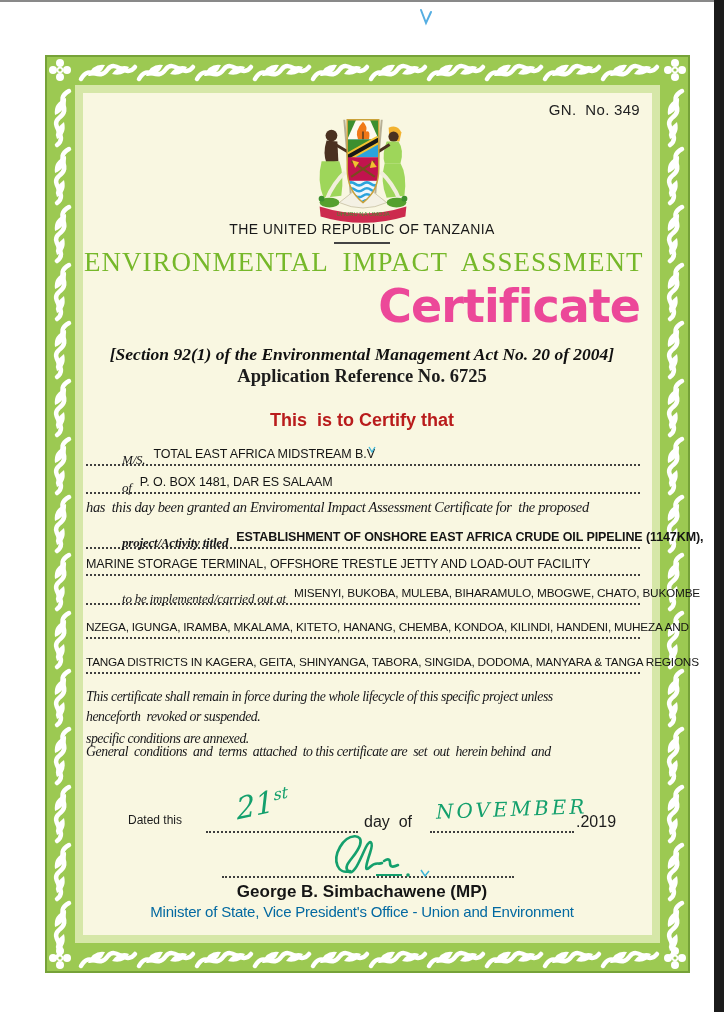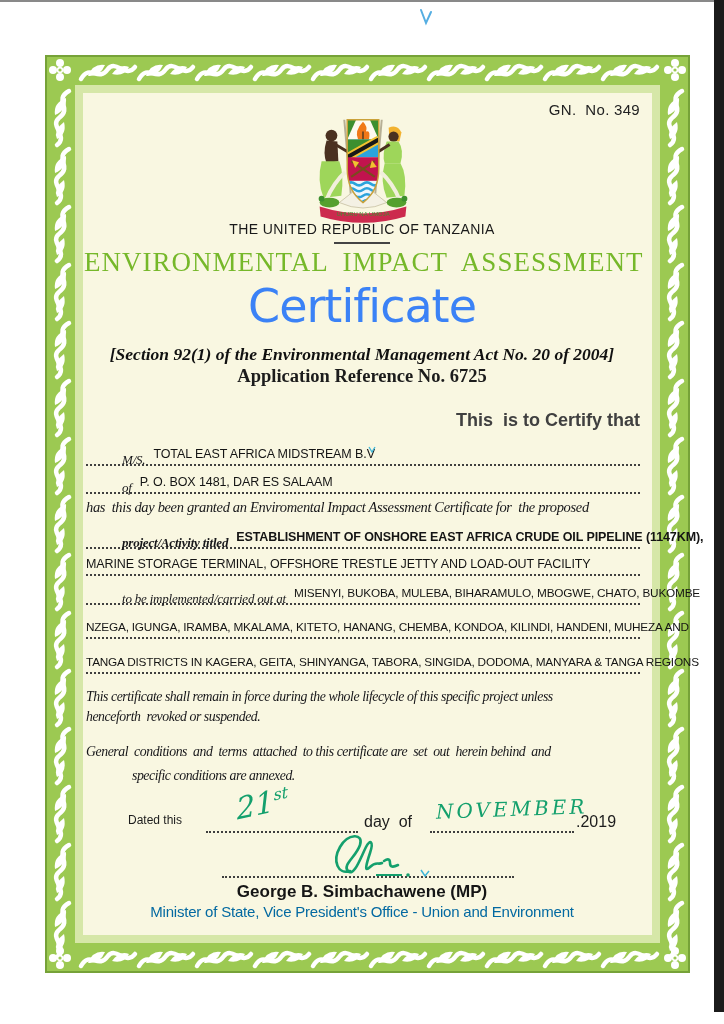--- a/index.html
+++ b/index.html
@@ -12,48 +12,48 @@
   
   #frame{left:45px;top:55px;}
   
   .center-line{position:absolute;left:84px;width:556px;text-align:center;white-space:nowrap;}
   #gn{top:101px;text-align:right;font-size:15px;letter-spacing:.3px;color:#222;}
   #arms{left:294px;top:111px;}
   #republic{top:221px;font-size:14px;letter-spacing:.4px;color:#1a1a1a;}
   #rep-underline{left:334px;top:242px;width:56px;height:2px;background:#444;}
   #eia{top:247px;font-family:"Liberation Serif",serif;font-size:27px;letter-spacing:1px;
        word-spacing:7px;color:#76b82a;}
-  #cert-title{top:281px;font-family:"DejaVu Sans",sans-serif;font-weight:normal;font-size:46px;
-       letter-spacing:-1px;color:#3b82f6;line-height:1.1;}
+  #cert-title{top:281px;font-family:"DejaVu Sans",sans-serif;font-weight:bold;font-size:46px;
+       letter-spacing:-1px;color:#ec4899;line-height:1.1;text-align:right;}
   #legal{top:344px;font-family:"Liberation Serif",serif;font-weight:bold;font-style:italic;
        font-size:17.5px;color:#111;}
   #appref{top:366px;font-family:"Liberation Serif",serif;font-weight:bold;font-size:18.5px;}
   #regno{top:388px;font-family:"Liberation Serif",serif;font-weight:bold;font-size:18.5px;}
-  #certify{top:410px;font-weight:bold;font-size:18px;color:#404040;text-align:right;}
+  #certify{top:410px;font-weight:bold;font-size:18px;color:#b91c1c;}
   
   .frow{position:absolute;left:86px;width:554px;border-bottom:2px dotted #3f3f3f;
         display:flex;align-items:flex-end;gap:8px;}
   .lbl{font-family:"Liberation Serif",serif;font-style:italic;font-size:13px;
        letter-spacing:-.2px;color:#17171a;transform:translateY(4px);white-space:nowrap;margin-left:36px;}
   .val{font-size:12.5px;letter-spacing:-.1px;color:#141414;padding-bottom:3px;white-space:nowrap;}
   .val.tight{font-size:11.8px;letter-spacing:-.2px;}
   #row-ms{top:440px;height:24px;}
   #row-of{top:468px;height:24px;}
   .italic-line{position:absolute;left:86px;width:556px;font-family:"Liberation Serif",serif;
        font-style:italic;font-size:14px;letter-spacing:-.35px;color:#17171a;white-space:nowrap;}
   #granted{top:499px;font-size:14.5px;}
   #row-project{top:520px;height:27px;font-weight:bold;}
   #row-marine{top:549px;height:25px;}
   #row-tobe{top:577px;height:26px;}
   #row-nzega{top:611px;height:26px;}
   #row-tanga{top:646px;height:26px;}
   .para-line{position:absolute;left:86px;width:570px;font-family:"Liberation Serif",serif;
        font-style:italic;font-size:13.8px;letter-spacing:-.45px;color:#17171a;white-space:nowrap;}
   #para1-l1{top:689px;} #para1-l2{top:709px;}
-  #para2-l1{top:744px;} #para2-l2{top:768px;margin-left:46px;}
+  #para2-l1{top:744px;} #para2-l2{top:731px;}
   
   .dotline{position:absolute;border-bottom:2px dotted #3f3f3f;height:0;}
   #dated-prefix{left:128px;top:813px;font-size:12px;}
   #dot-a{left:206px;top:831px;width:152px;}
   #hand-day{left:236px;top:786px;font-family:"DejaVu Serif",serif;font-style:italic;
        color:#14a06d;font-size:30px;transform:rotate(-12deg) skewX(-8deg);}
   #hand-day sup{font-size:16px;}
   #day-of{left:364px;top:813px;font-size:16px;}
   #dot-b{left:430px;top:831px;width:144px;}
   #hand-month{left:436px;top:797px;font-family:"DejaVu Serif",serif;font-style:italic;

